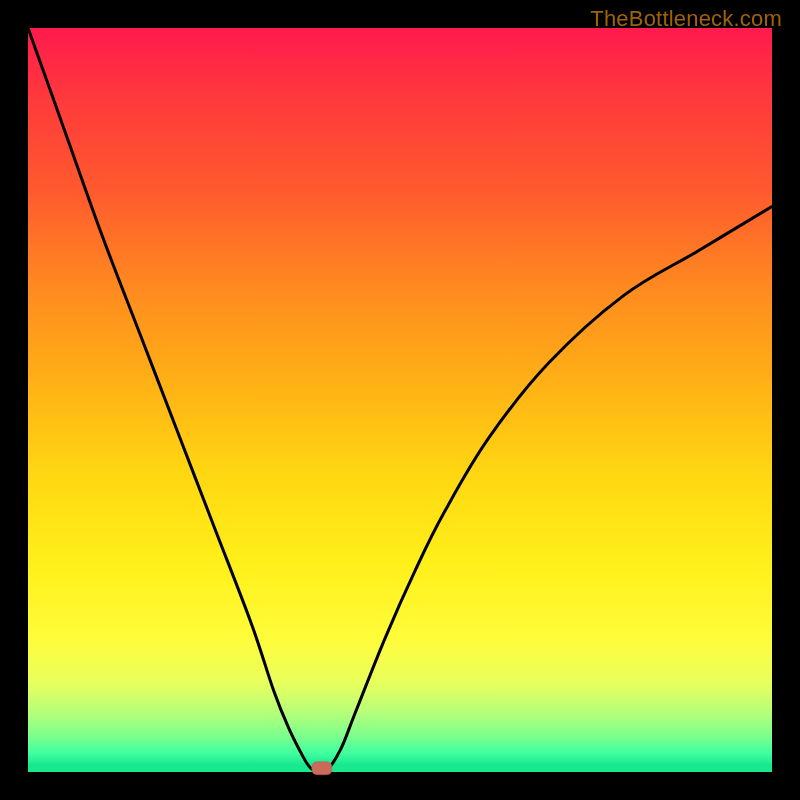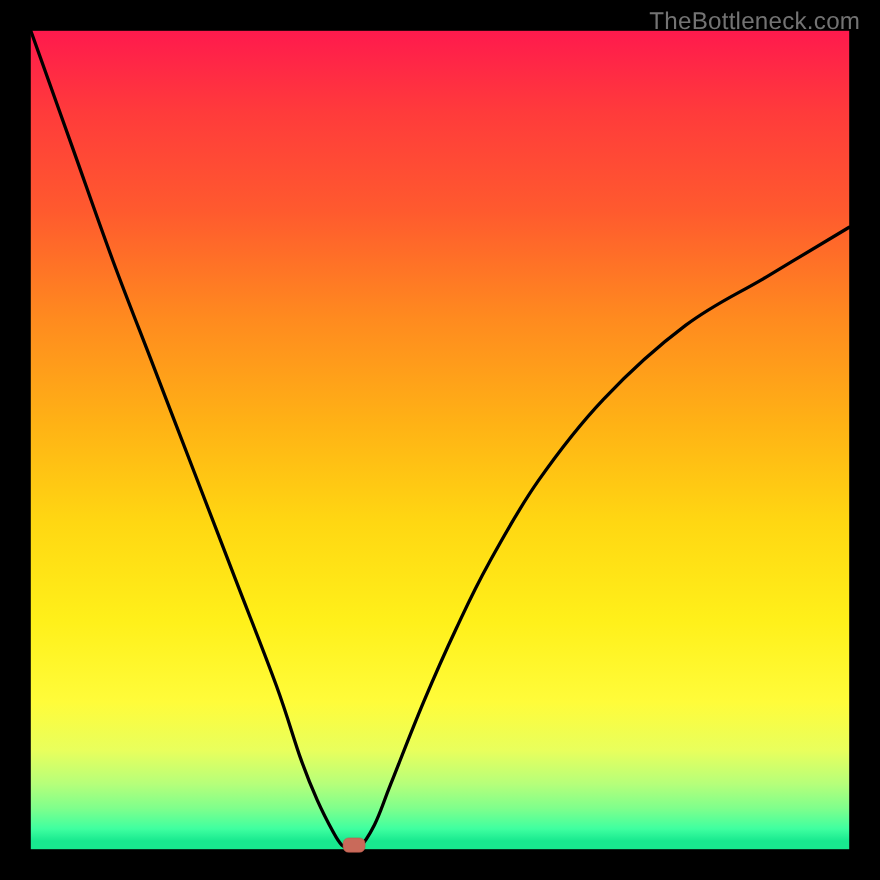--- a/index.html
+++ b/index.html
@@ -38,21 +38,21 @@
       #b6ff7a 92%,
       #7fff8c 95%,
       #3fffa0 97.5%,
       #18e98f 99%,
       #18e98f 100%);
   }
   .watermark {
     position: absolute;
     top: 6px;
     right: 18px;
-    color: #737373;
+    color: #a16207;
     font-size: 22px;
     font-weight: 500;
     letter-spacing: 0.2px;
     user-select: none;
   }
   svg.curve {
     position: absolute;
     left: 0;
     top: 0;
     width: 744px;

